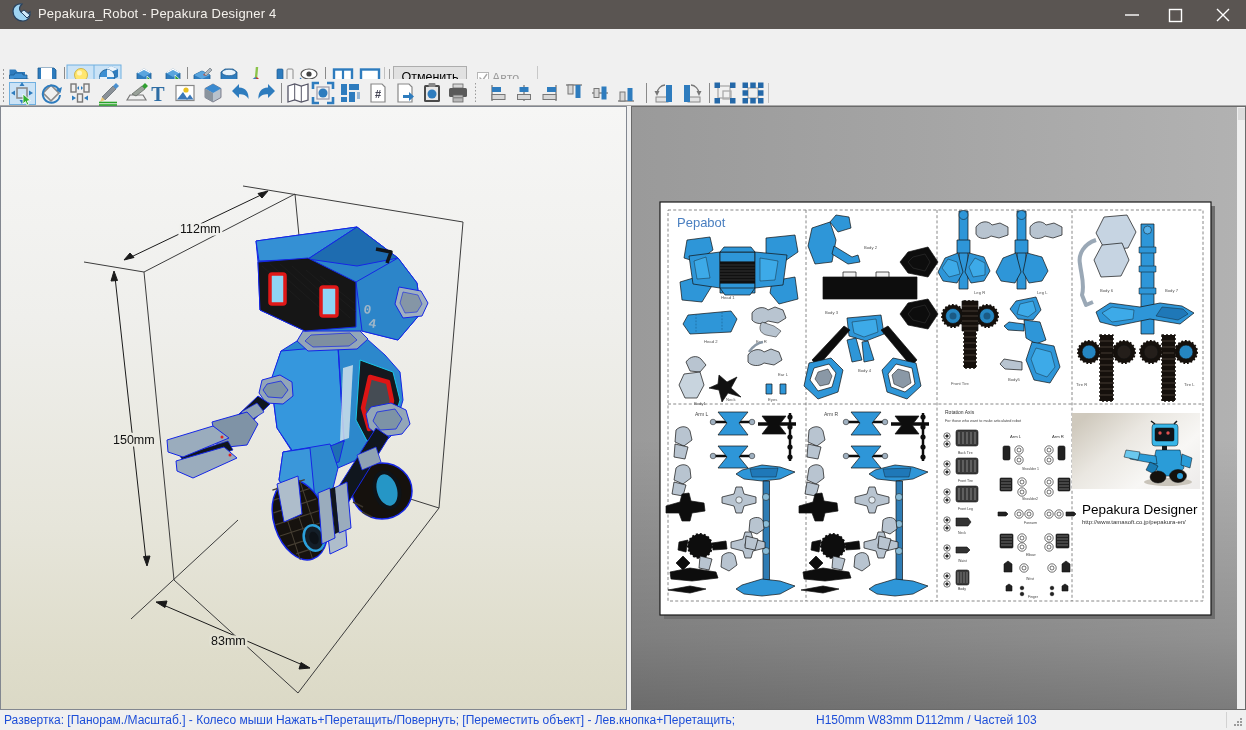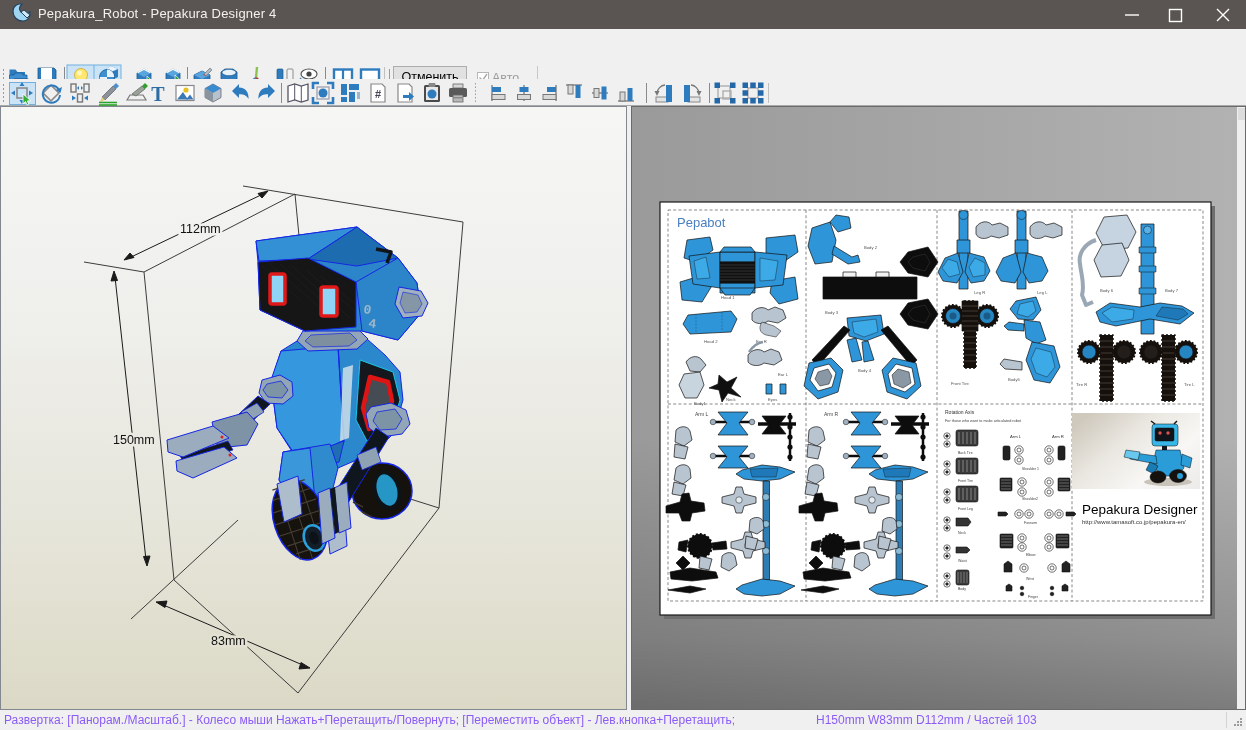--- a/index.html
+++ b/index.html
@@ -17,21 +17,21 @@
   #tb2 { left:0; top:79px; width:1246px; height:27px; background:#f0f0f0; border-bottom:1px solid #a9a9a9; }
   
   #main { left:0; top:106px; width:1246px; height:484px; background:#888; }
   #leftview { left:0; top:0; width:627px; height:604px; border:1px solid #828790;
      background:linear-gradient(180deg,#f6f6f5 0%,#efefec 35%,#e6e5da 70%,#dedcca 92%,#dbd9c6 100%); }
   #divider { left:627px; top:0; width:4px; height:604px; background:#f0f0f0; }
   #rightview { left:631px; top:0; width:615px; height:604px; border:1px solid #6a6a6a;
      background:linear-gradient(to bottom, rgba(0,0,0,0) 55%, rgba(0,0,0,0.18) 88%, rgba(0,0,0,0.30) 100%),
                 linear-gradient(to right,#9a9a9a 0%,#a4a4a4 45%,#b2b2b2 100%);text-align:right; }
   
-  #statusbar { left:0; top:710px; width:1246px; height:20px; background:#f0f0f0; font-size:12px; color:#8b5cf6;border-radius:10px; }
+  #statusbar { left:0; top:710px; width:1246px; height:20px; background:#f0f0f0; font-size:12px; color:#1d4ed8;border-radius:10px; }
   svg { position:absolute; left:0; top:0; }
 </style>
 </head>
 <body>
 <div id="app">
   <div id="titlebar" class="abs">
     <svg width="30" height="29" style="left:8px">
       <path d="M5 11 C5 6, 10 3, 14 4 C11 7, 11 10, 13 12 C16 15, 20 14, 22 12 C23 16, 20 21, 15 21 C9 21, 5 17, 5 11 Z" fill="#9fd4f2" stroke="#27415e" stroke-width="1.2"></path>
       <path d="M13 12 L19 18 L22 15 L16 10 Z" fill="#cfe9f8" stroke="#27415e" stroke-width="1"></path>
     </svg>

